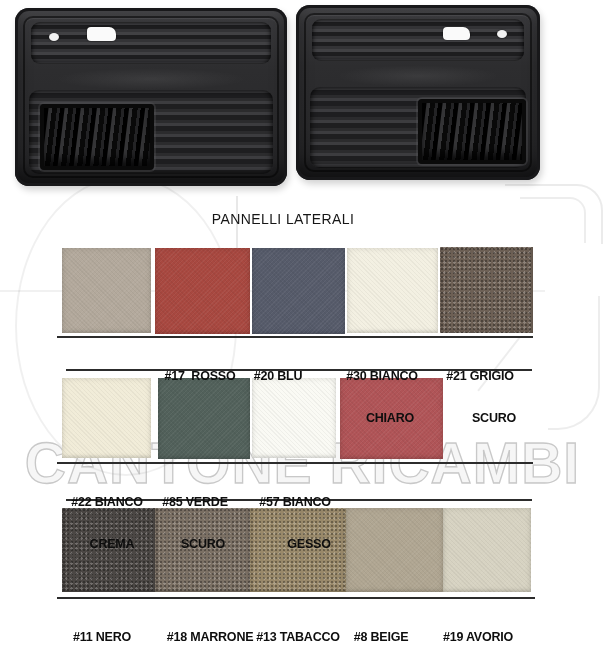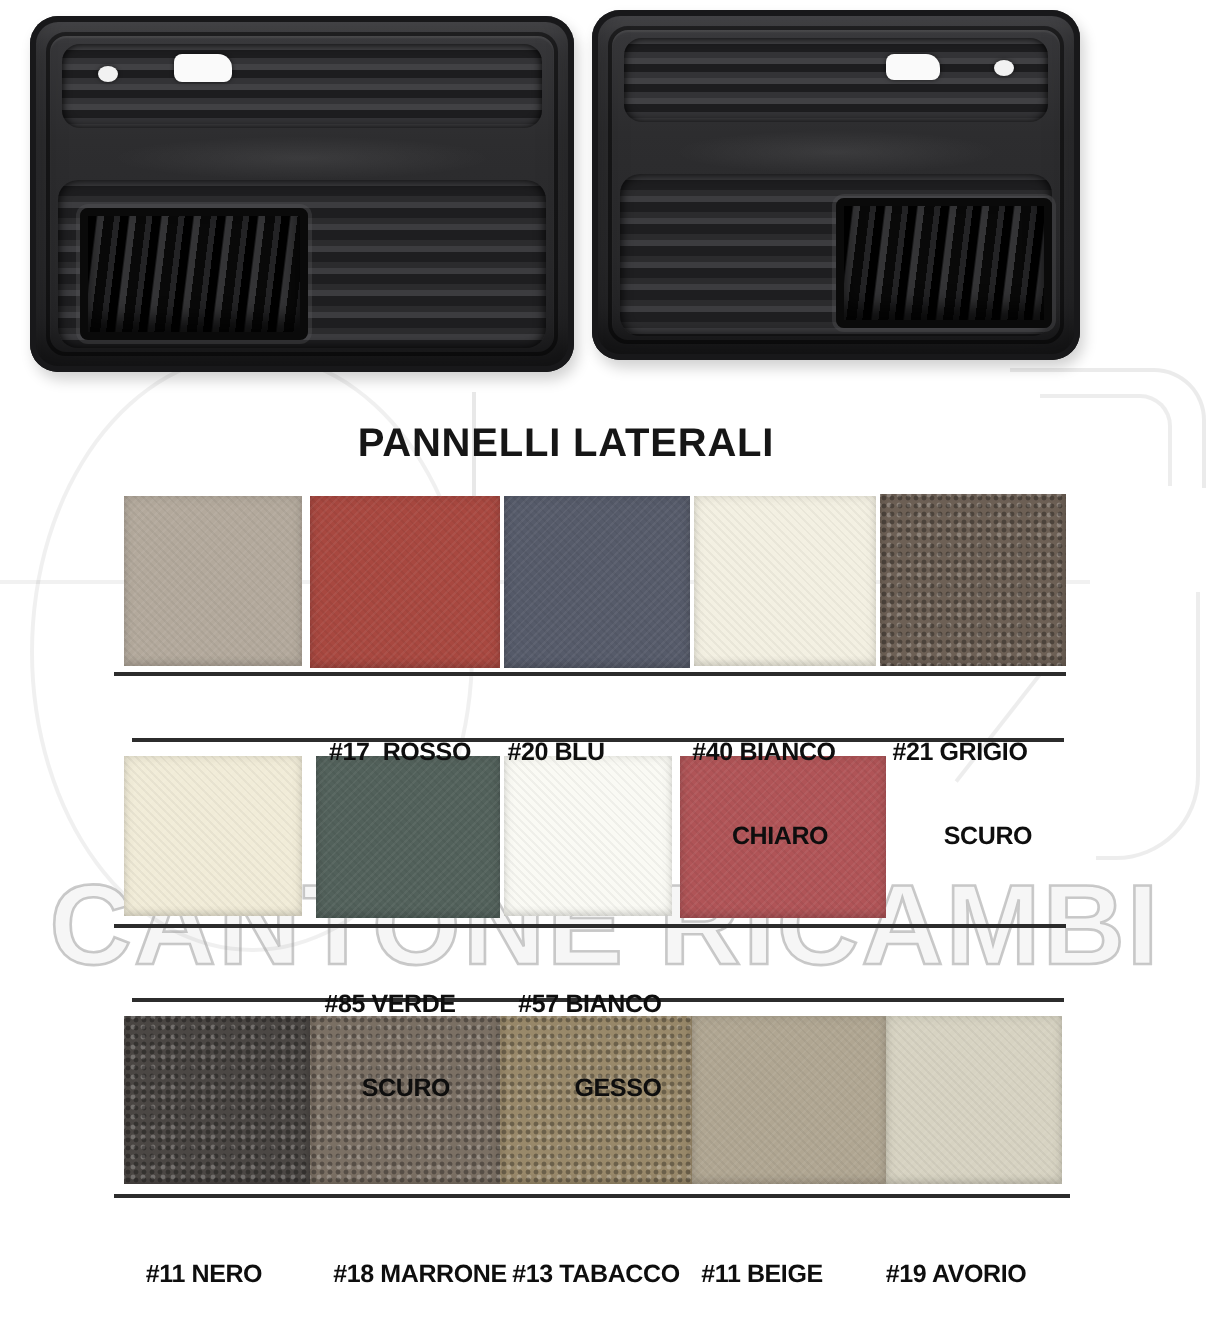--- a/index.html
+++ b/index.html
@@ -42,21 +42,21 @@
   .wm-hline{left:0;top:290px;width:545px;height:2px;background:rgba(0,0,0,.055);}
   .wm-corner1{left:505px;top:184px;width:96px;height:58px;border-top:2px solid rgba(0,0,0,.08);
     border-right:2px solid rgba(0,0,0,.08);border-radius:0 26px 0 0;}
   .wm-corner2{left:520px;top:197px;width:64px;height:44px;border-top:2px solid rgba(0,0,0,.07);
     border-right:2px solid rgba(0,0,0,.07);border-radius:0 16px 0 0;}
   .wm-bracket{left:548px;top:296px;width:50px;height:132px;border-right:2px solid rgba(0,0,0,.07);
     border-bottom:2px solid rgba(0,0,0,.07);border-radius:0 0 42px 0;}
   .wm-diag{left:498px;top:330px;width:2px;height:68px;background:rgba(0,0,0,.07);transform:rotate(38deg);}
   
   .chart-title{position:absolute;left:83px;top:211px;width:400px;text-align:center;
-    font-size:20px;font-weight:bold;letter-spacing:.4px;color:#161616;}
+    font-size:14px;font-weight:normal;letter-spacing:.4px;color:#161616;}
   .sw{position:absolute;box-shadow:inset 0 0 6px rgba(0,0,0,.12), inset 0 -2px 3px rgba(0,0,0,.10);}
   .sw.grain::after{content:"";position:absolute;inset:0;
     background-image:repeating-linear-gradient(45deg,rgba(0,0,0,.045) 0 1px,transparent 1px 3px),
                      repeating-linear-gradient(-45deg,rgba(255,255,255,.05) 0 1px,transparent 1px 3px);}
   .sw.speckle::after{content:"";position:absolute;inset:0;
     background-image:radial-gradient(rgba(0,0,0,.30) 1px,transparent 1.4px),
                      radial-gradient(rgba(255,255,255,.22) 1px,transparent 1.4px);
     background-size:4px 4px,5px 5px;background-position:0 0,2px 3px;}
   .rule{position:absolute;height:2px;background:#2c2c2c;}
   .lbl{position:absolute;font-size:12.5px;font-weight:bold;color:#0e0e0e;
@@ -107,37 +107,41 @@
 
   <div class="rule" style="left:57px;top:336px;width:476px;"></div>
 
   <div class="lbl" style="left:147px;top:341px;width:106px;">
     <div>#17  ROSSO</div>
   </div>
   <div class="lbl" style="left:236px;top:341px;width:84px;">
     <div>#20 BLU</div>
   </div>
   <div class="lbl" style="left:338px;top:341px;width:88px;">
-    <div>#40 BIANCO</div>
+    <div>#30 BIANCO</div>
     <div class="l2" style="padding-left:16px;">CHIARO</div>
   </div>
   <div class="lbl" style="left:436px;top:341px;width:88px;">
     <div>#21 GRIGIO</div>
     <div class="l2" style="padding-left:28px;">SCURO</div>
   </div>
 
   <div class="rule" style="left:66px;top:369px;width:466px;"></div>
 
   <div class="sw grain" style="left: 62px; top: 378px; width: 89px; height: 80px; background-color: rgb(241, 236, 216);"></div>
   <div class="sw grain" style="left: 158px; top: 378px; width: 92px; height: 81px; background-color: rgb(82, 97, 91);"></div>
   <div class="sw grain" style="left: 252px; top: 378px; width: 84px; height: 80px; background-color: rgb(250, 250, 244);"></div>
   <div class="sw grain" style="left: 340px; top: 378px; width: 103px; height: 81px; background-color: rgb(176, 84, 87);"></div>
 
   <div class="rule" style="left:57px;top:462px;width:476px;"></div>
 
+  <div class="lbl" style="left:55px;top:467px;width:104px;">
+    <div>#22 BIANCO</div>
+    <div class="l2" style="padding-left:10px;">CREMA</div>
+  </div>
   <div class="lbl" style="left:146px;top:467px;width:98px;">
     <div>#85 VERDE</div>
     <div class="l2" style="padding-left:16px;">SCURO</div>
   </div>
   <div class="lbl" style="left:246px;top:467px;width:98px;">
     <div>#57 BIANCO</div>
     <div class="l2" style="padding-left:28px;">GESSO</div>
   </div>
 
   <div class="rule" style="left:66px;top:499px;width:466px;"></div>
@@ -153,19 +157,19 @@
   <div class="lbl" style="left:57px;top:602px;width:90px;">
     <div>#11 NERO</div>
   </div>
   <div class="lbl" style="left:157px;top:602px;width:106px;">
     <div>#18 MARRONE</div>
   </div>
   <div class="lbl" style="left:248px;top:602px;width:100px;">
     <div>#13 TABACCO</div>
   </div>
   <div class="lbl" style="left:336px;top:602px;width:90px;">
-    <div>#11 BEIGE</div>
+    <div>#8 BEIGE</div>
   </div>
   <div class="lbl" style="left:430px;top:602px;width:96px;">
     <div>#19 AVORIO</div>
   </div>
 
 </div>
 
 </body></html>

